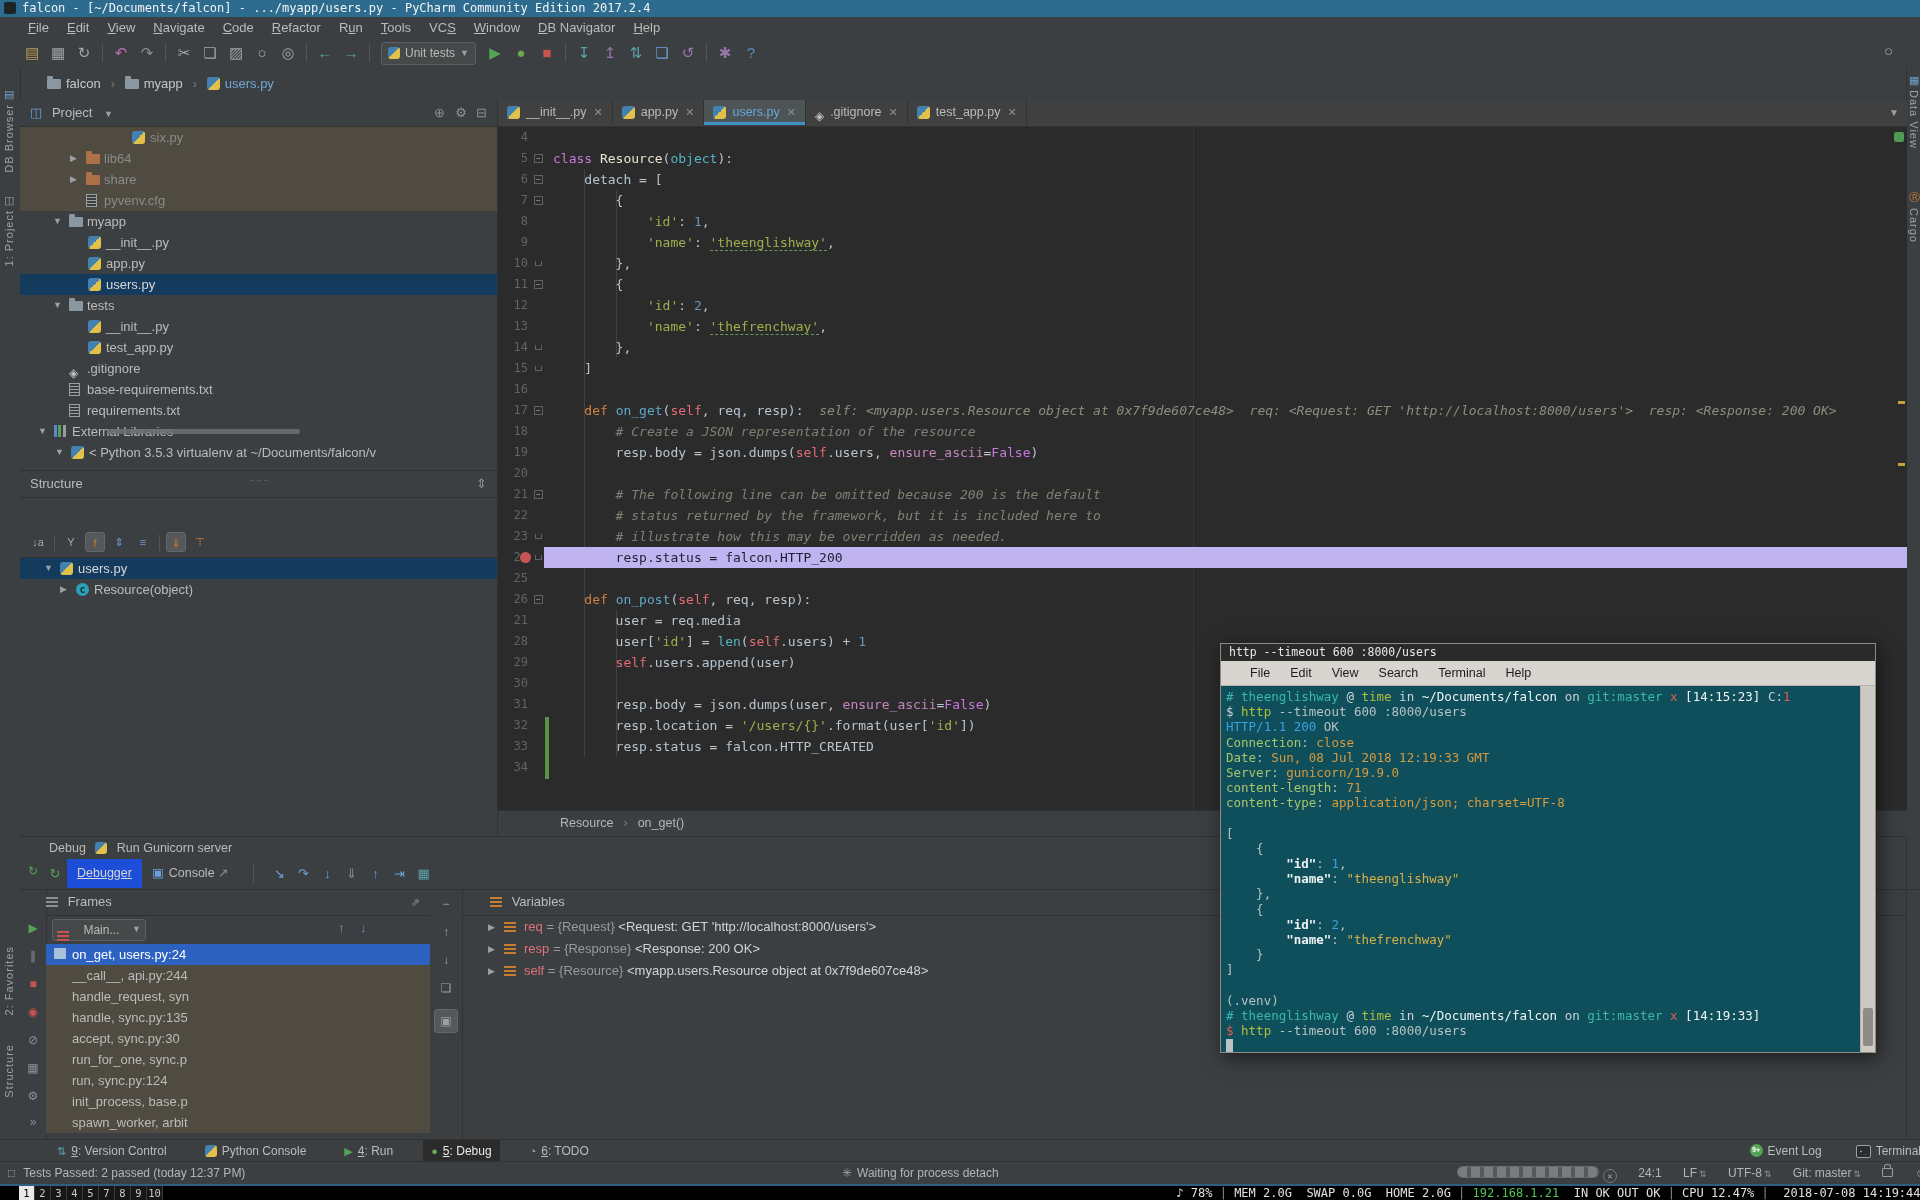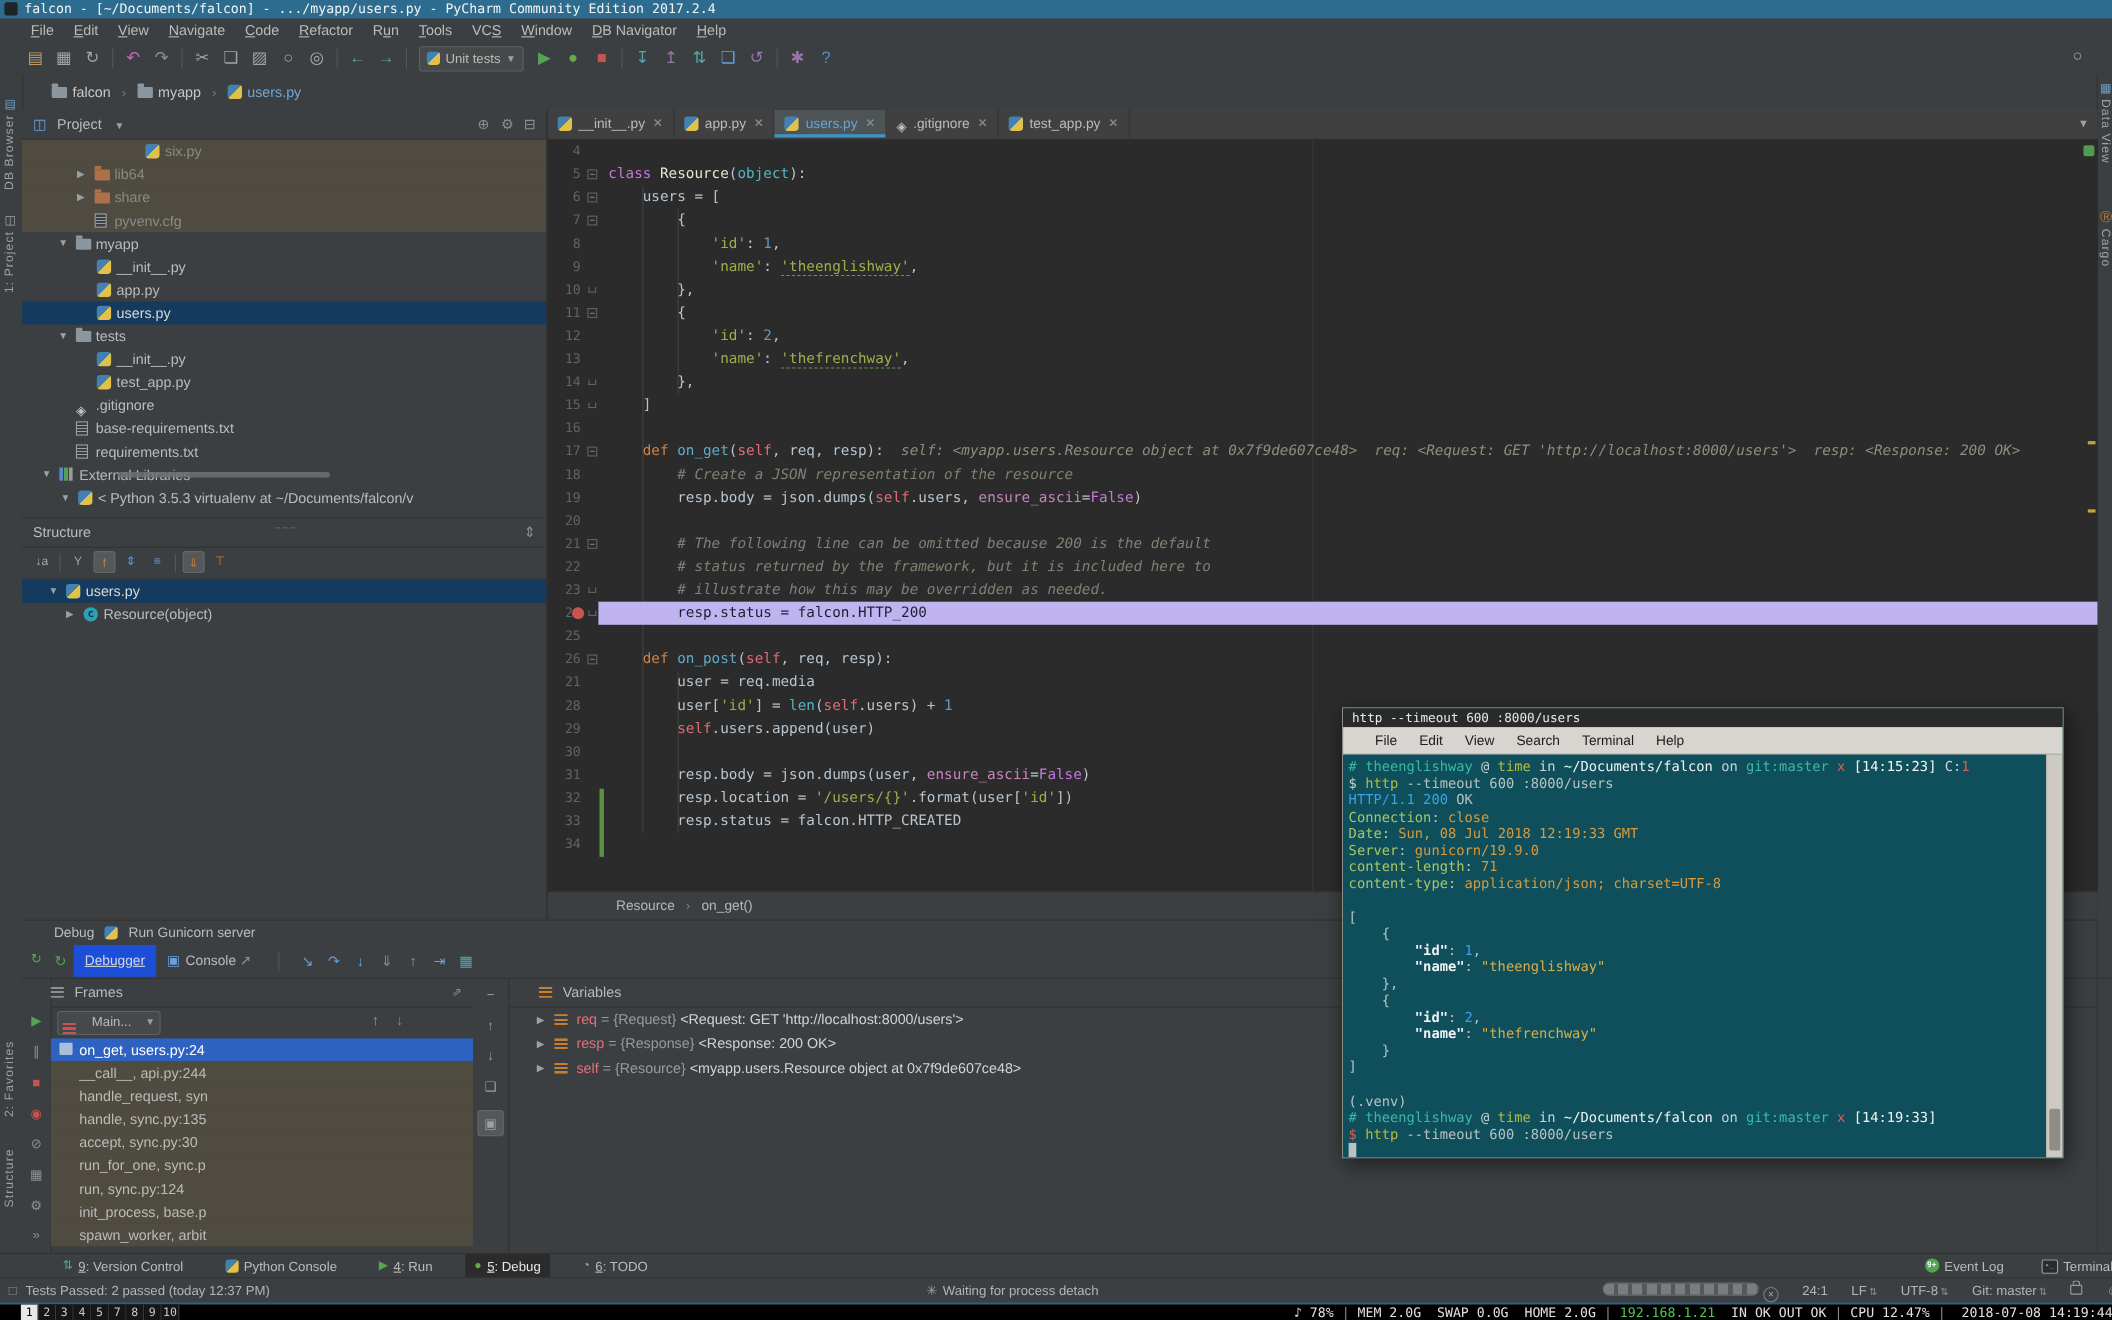--- a/index.html
+++ b/index.html
@@ -53,21 +53,21 @@
   .ico-folder{width:14px;height:10px;margin-top:2px;background:#8a97a0;border-radius:1px;position:relative;}
   .ico-folder:before{content:'';position:absolute;top:-3px;left:0;width:6px;height:3px;background:inherit;border-radius:1px 1px 0 0;}
   .ico-folder.venvf{background:#ad7049;}
   .ico-file{width:11px;height:13px;border:1px solid #9a9fa3;box-sizing:border-box;
             background:repeating-linear-gradient(#3c3f41 0 2px,#9a9fa3 2px 3px);}
   .ico-git{font-size:12px;color:#c0c0c0;line-height:13px;margin-top:-1px;}
   .ico-libs{width:12px;height:12px;background:linear-gradient(90deg,#5a87c5 0 3px,transparent 3px 4.5px,#55a05a 4.5px 7.5px,transparent 7.5px 9px,#9a9a9a 9px 12px);}
   .ico-class{width:13px;height:13px;border-radius:50%;background:#2aa1b7;color:#10323a;font:bold 10px/13px "DejaVu Sans Mono",monospace;text-align:center;}
   #pscroll{position:absolute;left:87px;top:329px;width:193px;height:5px;border-radius:3px;background:#6d7072;opacity:.85;}
   #splitdots{position:absolute;left:230px;top:-3px;color:#7a7d7f;font-size:8px;letter-spacing:2px;}
-  #stbar{height:28px;border-bottom:1px solid #323232;padding-left:6px;}
+  #stbar{height:28px;border-bottom:1px solid #323232;padding-left:6px;margin-top:31px;}
   .st-ic{display:inline-block;width:20px;height:20px;margin:3px 2px 0 2px;text-align:center;font-size:11px;line-height:20px;
          color:#a6aaad;border-radius:3px;vertical-align:top;}
   .st-ic.sel{background:#54585a;border:1px solid #646869;box-sizing:border-box;}
   .st-div{display:inline-block;width:1px;height:16px;background:#545759;margin:6px 4px 0 4px;vertical-align:top;}
 
   
   #editor{left:497px;top:100px;width:1409px;height:736px;background:#2b2b2b;border-left:1px solid #323232;}
   #tabs{position:absolute;left:0;top:0;width:1409px;height:26px;background:#404040;border-bottom:1px solid #323232;}
   .etab{display:inline-block;height:25px;padding:0 9px;border-right:1px solid #323232;vertical-align:top;position:relative;}
   .etab .tl{font-size:12.5px;line-height:25px;color:#bbbbbb;margin:0 7px 0 6px;vertical-align:top;}
@@ -364,21 +364,21 @@
     <div id="tabs"><span class="etab"><span class="ticon"><div class="ico-py"></div></span><span class="tl">__init__.py</span><span class="x">✕</span></span><span class="etab"><span class="ticon"><div class="ico-py"></div></span><span class="tl">app.py</span><span class="x">✕</span></span><span class="etab act"><span class="ticon"><div class="ico-py"></div></span><span class="tl">users.py</span><span class="x">✕</span></span><span class="etab"><span class="ticon"><span class="ico-git">◈</span></span><span class="tl">.gitignore</span><span class="x">✕</span></span><span class="etab"><span class="ticon"><div class="ico-py"></div></span><span class="tl">test_app.py</span><span class="x">✕</span></span></div>
     <span id="tabs-dd">▼</span>
     <div id="codewrap">
       <div class="guide" style="left:86px;top:42px;height:588px;"></div>
       <div class="guide" style="left:118px;top:63px;height:168px;"></div>
       <div class="guide" style="left:118px;top:483px;height:147px;"></div>
       <div id="marginline"></div>
       <div id="codelines">
           <div class="code-line" style="top: 0px;"><span class="ln">4</span><span class="ctext"></span></div>
           <div class="code-line" style="top: 21px;"><span class="ln">5</span><span class="fold">−</span><span class="ctext"><span class="cs kw2">class</span><span class="cs pl"> </span><span class="cs cls">Resource</span><span class="cs pl">(</span><span class="cs bi">object</span><span class="cs pl">):</span></span></div>
-          <div class="code-line" style="top: 42px;"><span class="ln">6</span><span class="fold">−</span><span class="ctext"><span class="cs pl">    users = [</span></span></div>
+          <div class="code-line" style="top: 42px;"><span class="ln">6</span><span class="fold">−</span><span class="ctext"><span class="cs pl">    detach = [</span></span></div>
           <div class="code-line" style="top: 63px;"><span class="ln">7</span><span class="fold">−</span><span class="ctext"><span class="cs pl">        {</span></span></div>
           <div class="code-line" style="top: 84px;"><span class="ln">8</span><span class="ctext"><span class="cs pl">            </span><span class="cs st">'id'</span><span class="cs pl">: </span><span class="cs nu">1</span><span class="cs pl">,</span></span></div>
           <div class="code-line" style="top: 105px;"><span class="ln">9</span><span class="ctext"><span class="cs pl">            </span><span class="cs st">'name'</span><span class="cs pl">: </span><span class="cs sq">'theenglishway'</span><span class="cs pl">,</span></span></div>
           <div class="code-line" style="top: 126px;"><span class="ln">10</span><span class="folde"></span><span class="ctext"><span class="cs pl">        },</span></span></div>
           <div class="code-line" style="top: 147px;"><span class="ln">11</span><span class="fold">−</span><span class="ctext"><span class="cs pl">        {</span></span></div>
           <div class="code-line" style="top: 168px;"><span class="ln">12</span><span class="ctext"><span class="cs pl">            </span><span class="cs st">'id'</span><span class="cs pl">: </span><span class="cs nu">2</span><span class="cs pl">,</span></span></div>
           <div class="code-line" style="top: 189px;"><span class="ln">13</span><span class="ctext"><span class="cs pl">            </span><span class="cs st">'name'</span><span class="cs pl">: </span><span class="cs sq">'thefrenchway'</span><span class="cs pl">,</span></span></div>
           <div class="code-line" style="top: 210px;"><span class="ln">14</span><span class="folde"></span><span class="ctext"><span class="cs pl">        },</span></span></div>
           <div class="code-line" style="top: 231px;"><span class="ln">15</span><span class="folde"></span><span class="ctext"><span class="cs pl">    ]</span></span></div>
           <div class="code-line" style="top: 252px;"><span class="ln">16</span><span class="ctext"></span></div>

